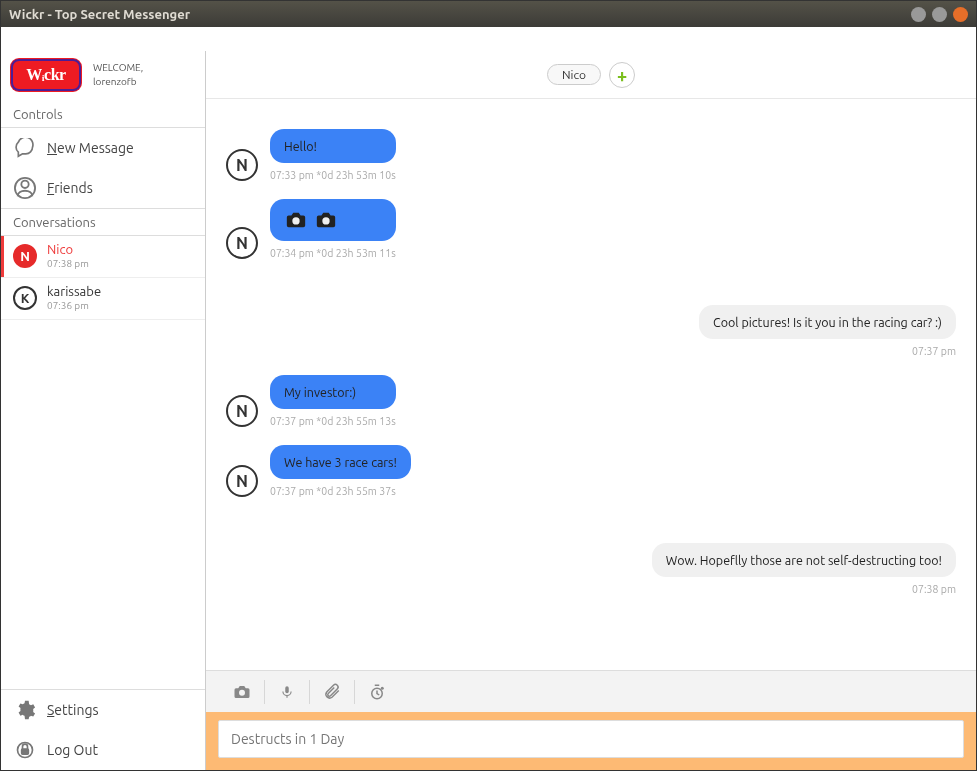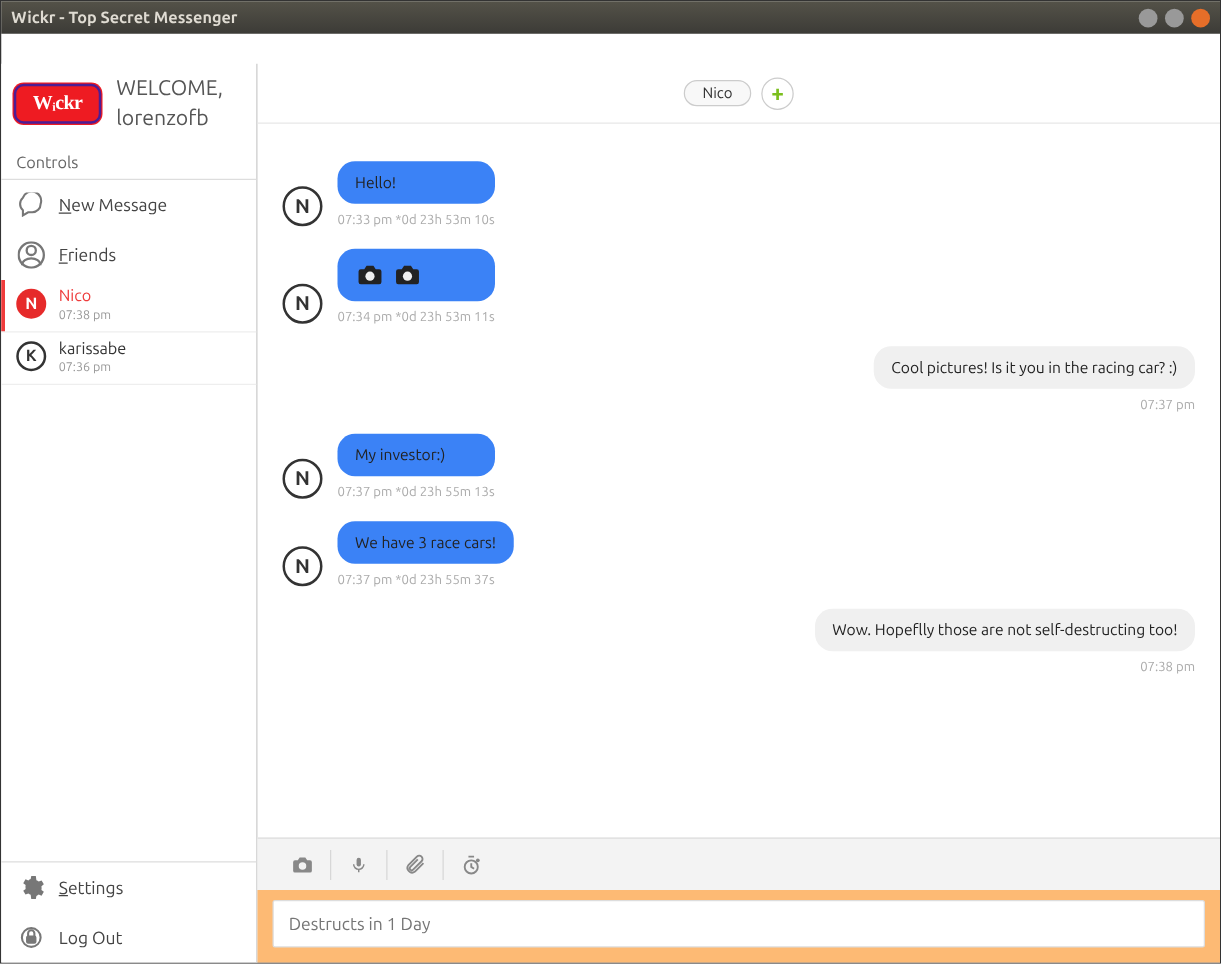--- a/index.html
+++ b/index.html
@@ -15,21 +15,21 @@
   .tb-max { background:#999; }
   .tb-close { background:#e66e29; }
 
   
   .body { flex:1; display:flex; min-height:0; }
 
   
   .sidebar { width:205px; border-right:1px solid #ccc; display:flex; flex-direction:column; background:#fff; }
   .welcome { display:flex; align-items:center; padding:8px 10px 10px 10px; }
   .logo { width:70px; height:32px; background:#ee1b22; border-radius:8px; display:flex; align-items:center; justify-content:center; color:#fff; font-weight:bold; font-size:16px; letter-spacing:-0.5px; border:2px solid #4c1d95; box-shadow:0 0 0 1px #ee1b22; font-family: Georgia, serif;}
-  .welcome-txt { margin-left:12px; font-size:17px; color:#555; line-height:1.4; }
+  .welcome-txt { margin-left:12px; font-size:10px; color:#555; line-height:1.4; }
 
   .section-hdr { font-size:13px; color:#666; padding:6px 12px; border-bottom:1px solid #ddd; border-top:1px solid #ddd; }
   .section-hdr.first { border-top:none; }
 
   .menu-item { display:flex; align-items:center; padding:8px 12px; font-size:14px; color:#444; cursor:pointer; }
   .menu-item .icon { width:24px; height:24px; margin-right:10px; display:flex; align-items:center; justify-content:center; color:#777; }
   .menu-item .label .ul { text-decoration: underline; }
 
   .conv-item { padding:6px 10px 8px 12px; display:flex; align-items:center; cursor:pointer; border-bottom:1px solid #eee; position:relative; }
   .conv-item.active { }
@@ -50,21 +50,21 @@
   .pill { border:1px solid #ccc; border-radius:14px; padding:3px 14px; font-size:12px; background:#f8f8f8; color:#333; }
   .pill-plus { width:26px; height:26px; border:1px solid #ccc; border-radius:50%; display:flex; align-items:center; justify-content:center; font-size:18px; color:#7bbf1e; font-weight:bold; background:#fff; cursor:pointer; }
 
   .messages { flex:1; overflow-y:auto; padding:12px 20px; }
   .msg-row { display:flex; margin:18px 0; }
   .msg-row.in { justify-content:flex-start; }
   .msg-row.out { justify-content:flex-end; }
   .msg-av { width:32px; height:32px; border:2px solid #333; border-radius:50%; display:flex; align-items:center; justify-content:center; font-size:16px; font-weight:bold; color:#333; align-self:flex-end; margin-right:12px; }
   .bubble { background:#3b82f6; border-radius:14px; padding:10px 14px; font-size:12.5px; color:#222; max-width:520px; }
   .bubble.in { }
-  .bubble.out { background:#f0f0f0; }
+  .bubble.out { background:#f0f0f0;margin-top:28px; }
   .meta { font-size:10.5px; color:#aaa; margin-top:6px; }
   .msg-col { display:flex; flex-direction:column; }
   .msg-col.out { align-items:flex-end; }
   .photos { display:flex; gap:6px; }
   .photo-ic { width:24px; height:22px; }
 
   
   .toolbar { height:42px; background:#f3f3f3; border-top:1px solid #ddd; display:flex; align-items:center; padding:0 14px; gap:0; }
   .tool-btn { width:44px; height:42px; display:flex; align-items:center; justify-content:center; color:#777; cursor:pointer; }
   .tool-sep { width:1px; height:24px; background:#d7d7d7; }
@@ -110,20 +110,21 @@
         <span class="icon">
           <svg width="22" height="22" viewBox="0 0 24 24" fill="none" stroke="#777" stroke-width="2">
               <circle cx="12" cy="8" r="4"></circle>
               <path d="M4 21c0-4 4-6 8-6s8 2 8 6"></path>
               <circle cx="12" cy="12" r="11"></circle>
             </svg>
         </span>
         <span class="label"><span class="ul">F</span>riends</span>
       </div>
 
+      <div class="section-hdr">Conversations</div>
 
       <div class="conv-item active">
         <div class="avatar av-red">N</div>
         <div class="conv-txt">
           <div class="name">Nico</div>
           <div class="time">07:38 pm</div>
         </div>
       </div>
 
       <div class="conv-item">

